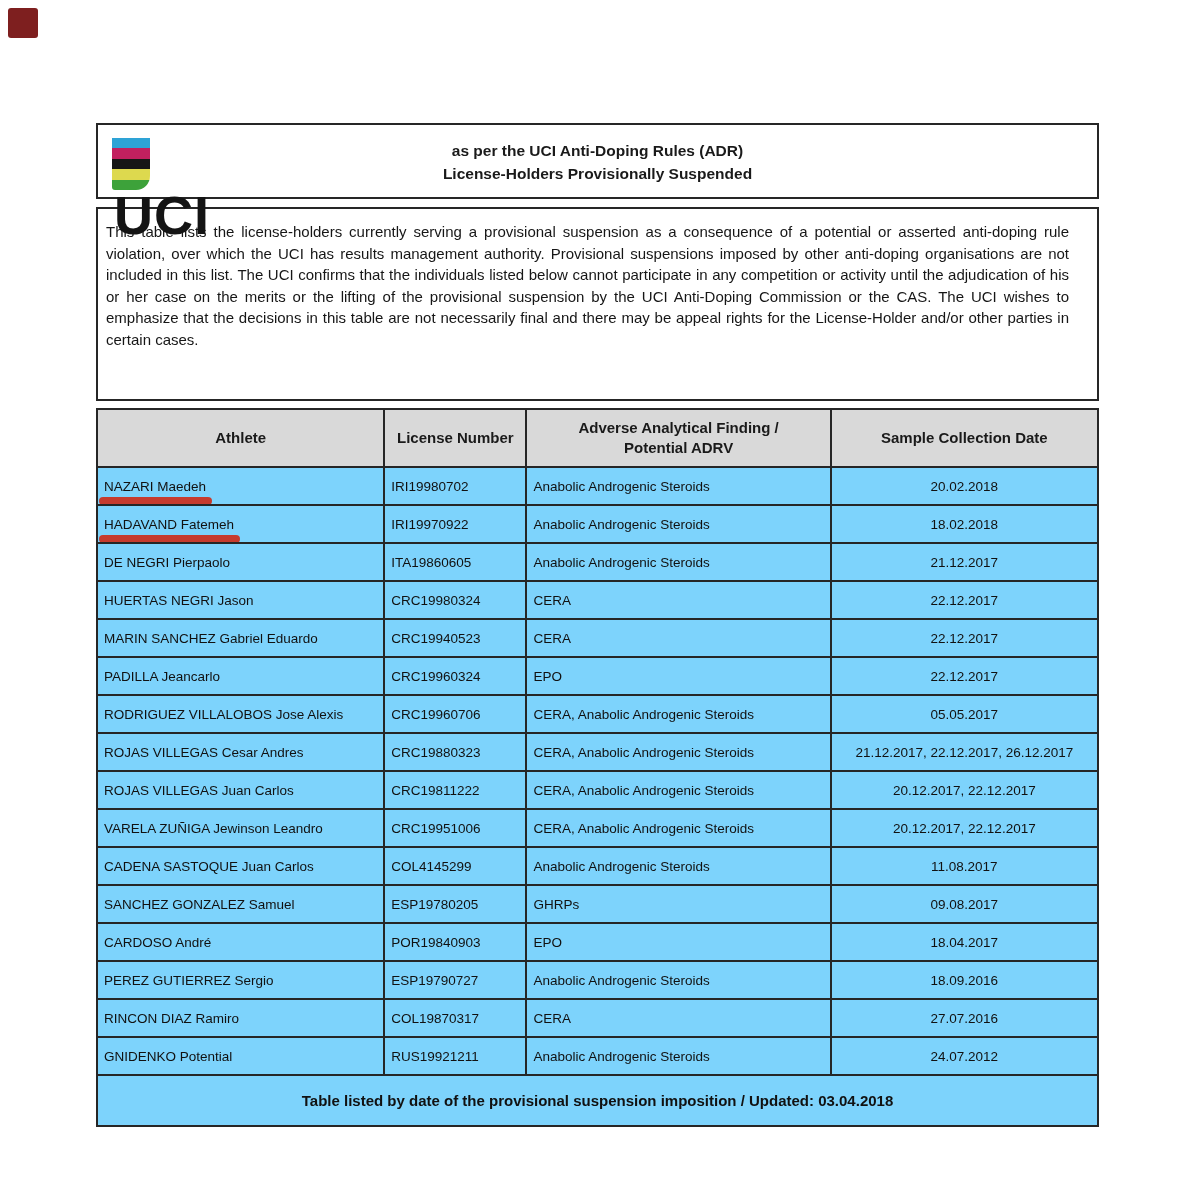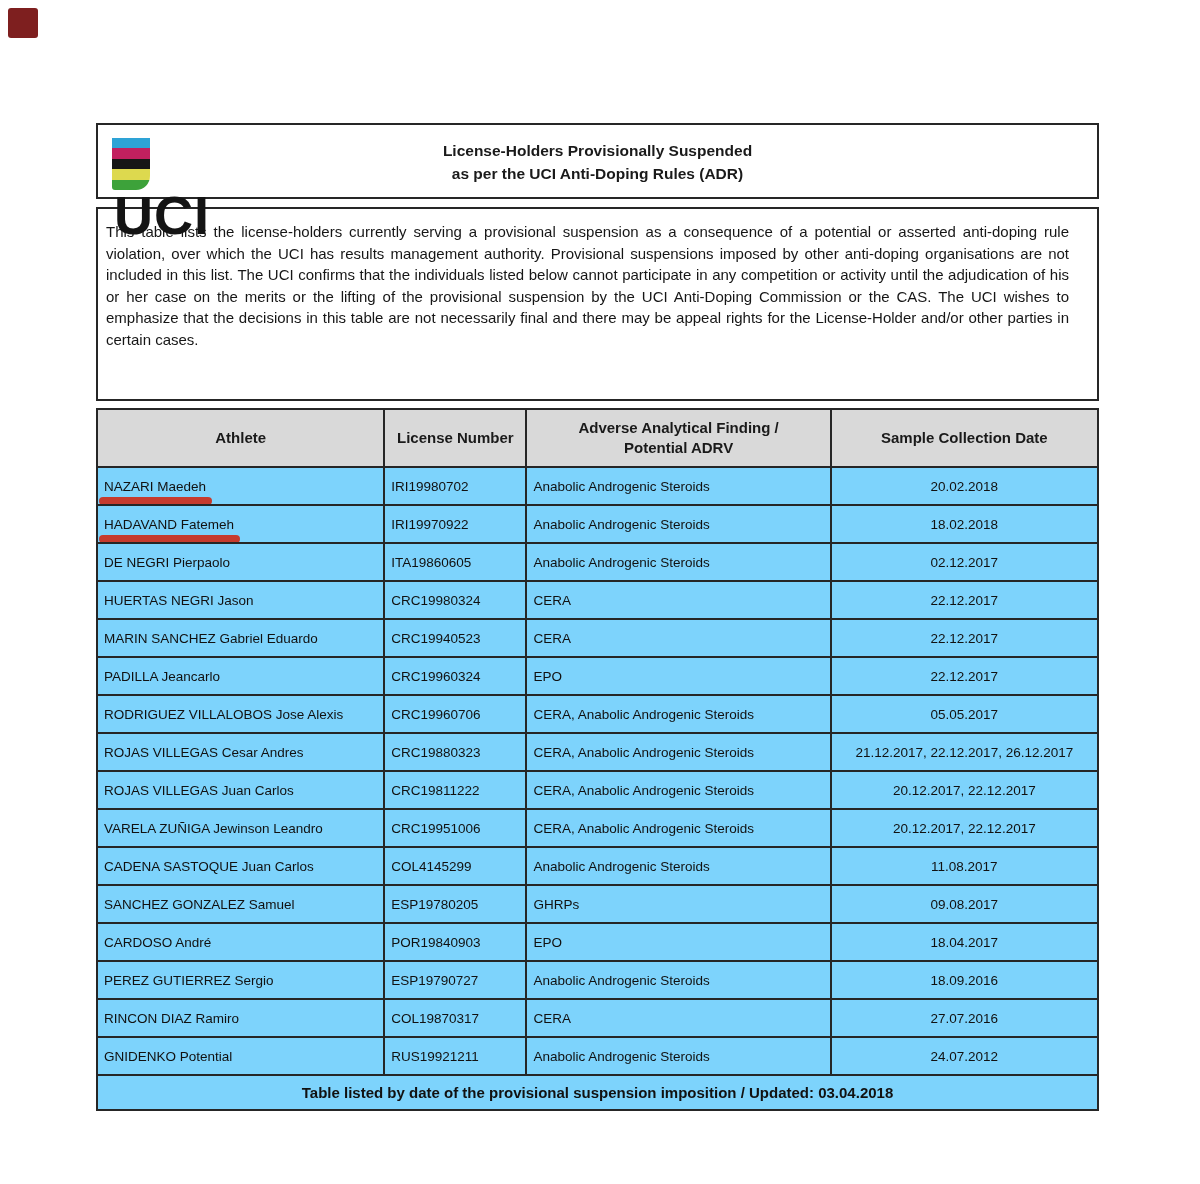--- a/index.html
+++ b/index.html
@@ -84,21 +84,21 @@
   .name-wrap { position:relative; display:inline-block; }
   .red-mark {
     position:absolute; left:-5px; bottom:-11px;
     width:calc(100% + 11px); height:8px;
     background:#c63b2e; border-radius:5px;
     display:block;
   }
 
   tr.footer-row td {
     height:33px; font-weight:bold; text-align:center; font-size:15px;
-    padding:8px 4px;
+    padding:16px 4px;
   }
 </style>
 </head>
 <body>
 
 <div class="corner-square"></div>
 
 <div class="doc">
 
   <div class="box header-box">
@@ -106,22 +106,22 @@
       <div class="stripes">
         <div class="band" style="background: rgb(46, 163, 214);"></div>
         <div class="band" style="background: rgb(194, 32, 95);"></div>
         <div class="band" style="background: rgb(22, 22, 22);"></div>
         <div class="band" style="background: rgb(221, 217, 78);"></div>
         <div class="band" style="background: rgb(61, 162, 58);"></div>
       </div>
       <div class="logo-text">UCI</div>
     </div>
     <div class="header-title">
+      <div>as per the UCI Anti-Doping Rules (ADR)</div>
       <div>License-Holders  Provisionally Suspended</div>
-      <div>as per the UCI Anti-Doping Rules (ADR)</div>
     </div>
   </div>
 
   <div class="box intro-box">
     <div class="intro-text">This table lists the license-holders currently serving a provisional suspension as a consequence of a potential or asserted anti-doping rule violation, over which the UCI has results management authority. Provisional suspensions imposed by other anti-doping organisations are not included in this list. The UCI confirms that the individuals listed below cannot participate in any competition or activity until the adjudication of his or her  case on the merits or the lifting of the provisional suspension by the UCI Anti-Doping Commission or the CAS. The UCI wishes to emphasize that the decisions in this table are not necessarily final and there may be appeal rights for the License-Holder and/or other parties in certain cases.</div>
   </div>
 
   <table class="susp box">
     <colgroup>
       <col class="c-athlete">
@@ -148,21 +148,21 @@
         <tr>
           <td class="col-athlete"><span class="name-wrap"><span>HADAVAND Fatemeh</span><span class="red-mark" style="background: rgb(198, 59, 46);"></span></span></td>
           <td class="col-license">IRI19970922</td>
           <td class="col-finding">Anabolic Androgenic Steroids</td>
           <td class="col-date">18.02.2018</td>
         </tr>
         <tr>
           <td class="col-athlete"><span class="name-wrap"><span>DE NEGRI Pierpaolo</span></span></td>
           <td class="col-license">ITA19860605</td>
           <td class="col-finding">Anabolic Androgenic Steroids</td>
-          <td class="col-date">02.12.2017</td>
+          <td class="col-date">21.12.2017</td>
         </tr>
         <tr>
           <td class="col-athlete"><span class="name-wrap"><span>HUERTAS NEGRI Jason</span></span></td>
           <td class="col-license">CRC19980324</td>
           <td class="col-finding">CERA</td>
           <td class="col-date">22.12.2017</td>
         </tr>
         <tr>
           <td class="col-athlete"><span class="name-wrap"><span>MARIN SANCHEZ Gabriel Eduardo</span></span></td>
           <td class="col-license">CRC19940523</td>

